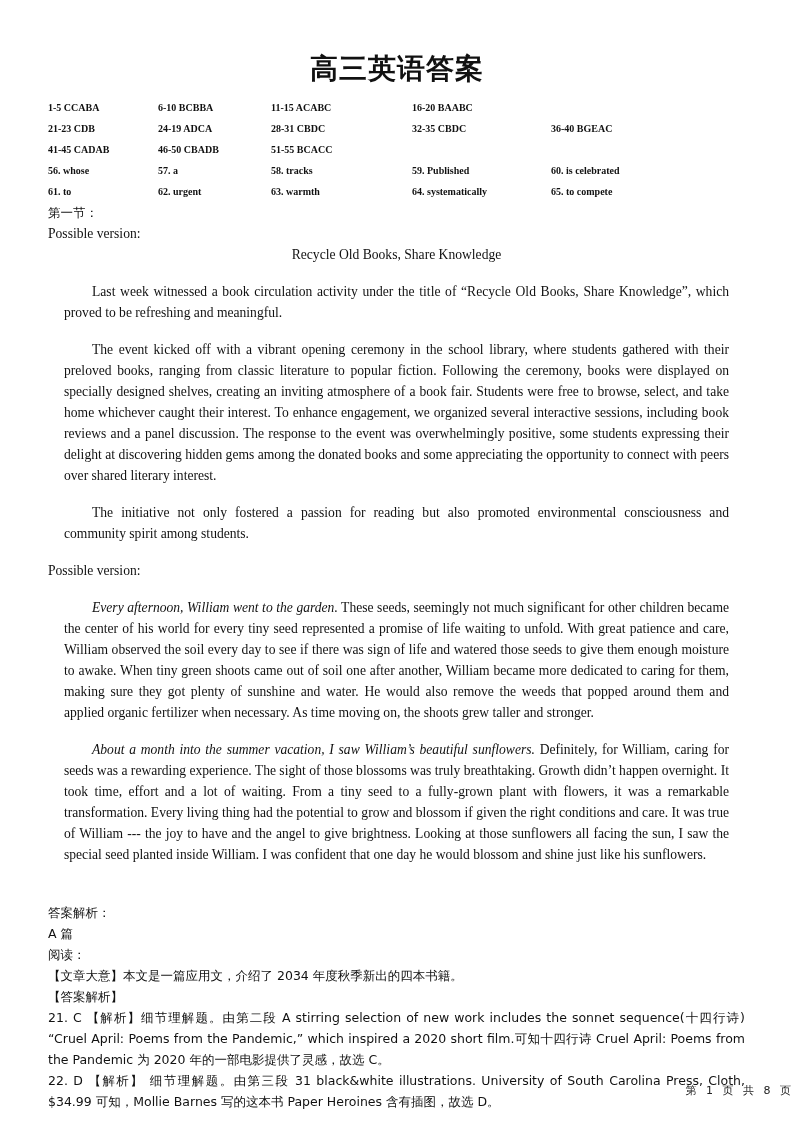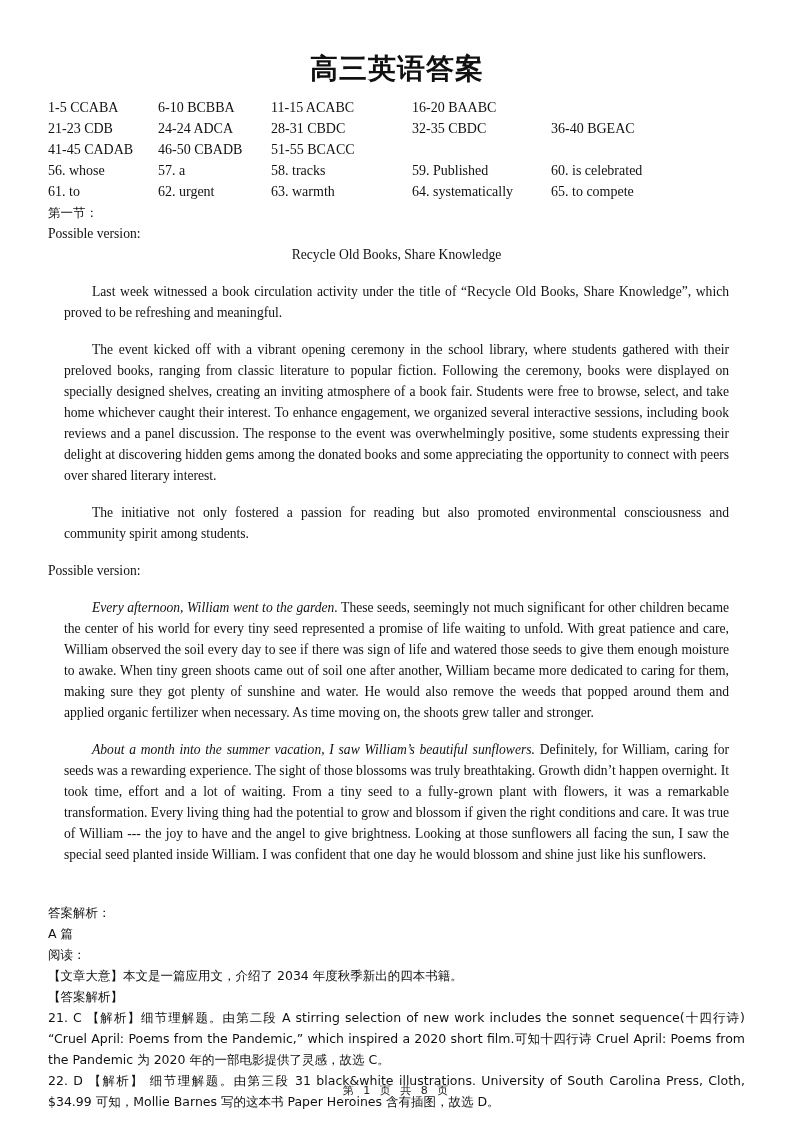--- a/index.html
+++ b/index.html
@@ -1,49 +1,49 @@
 <!DOCTYPE html>
 <html><head>
 <meta charset="utf-8">
 <style>
   html, body { margin: 0; padding: 0; background: #ffffff; }
   body { width: 794px; height: 1123px; position: relative; overflow: hidden;
          font-family: "Liberation Serif", "DejaVu Serif", serif; color: #111; }
   .title { position: absolute; top: 50px; left: 0; width: 794px; text-align: center;
            font-family: "DejaVu Sans", sans-serif; font-size: 28px; font-weight: bold; letter-spacing: 1px; }
   .grid { position: absolute; top: 97px; left: 48px; width: 720px; }
-  .grid-row { position: relative; height: 21px; font-size: 14px; line-height: 21px; }
+  .grid-row { position: relative; height: 21px; font-size: 10px; line-height: 21px; font-weight: bold; }
   .grid-cell { position: absolute; top: 0; white-space: nowrap; }
   .c0 { left: 0; } .c1 { left: 110px; } .c2 { left: 223px; text-align: center; } .c3 { left: 364px; } .c4 { left: 503px; }
   .body { position: absolute; top: 202px; left: 48px; width: 697px; font-size: 13.6px; line-height: 21px; }
   .line { margin: 0; }
   .para { margin: 16px; text-indent: 28px; text-align: justify; }
   .center { text-align: center; margin: 0; }
   .cn { font-family: "DejaVu Sans", sans-serif; font-size: 12.5px; }
   .gap { height: 21px; }
-  .footer { position: absolute; top: 1083px; left: 0; width: 794px; text-align: center;
+  .footer { position: absolute; top: 1083px; left: 0; width: 794px; text-align: right;
             font-family: "DejaVu Sans", sans-serif; font-size: 11px; letter-spacing: 3px; color: #222; }
   em { font-style: italic; }
 </style>
 </head>
 <body>
 
 <div class="title">高三英语答案</div>
 
 <div class="grid">
   <div class="grid-row">
     <span class="grid-cell c0">1-5 CCABA</span>
     <span class="grid-cell c1">6-10 BCBBA</span>
     <span class="grid-cell c2">11-15 ACABC</span>
     <span class="grid-cell c3">16-20 BAABC</span>
     <span class="grid-cell c4"></span>
   </div>
   <div class="grid-row">
     <span class="grid-cell c0">21-23 CDB</span>
-    <span class="grid-cell c1">24-24 ADCA</span>
+    <span class="grid-cell c1">24-19 ADCA</span>
     <span class="grid-cell c2">28-31 CBDC</span>
     <span class="grid-cell c3">32-35 CBDC</span>
     <span class="grid-cell c4">36-40 BGEAC</span>
   </div>
   <div class="grid-row">
     <span class="grid-cell c0">41-45 CADAB</span>
     <span class="grid-cell c1">46-50 CBADB</span>
     <span class="grid-cell c2">51-55 BCACC</span>
     <span class="grid-cell c3"></span>
     <span class="grid-cell c4"></span>

